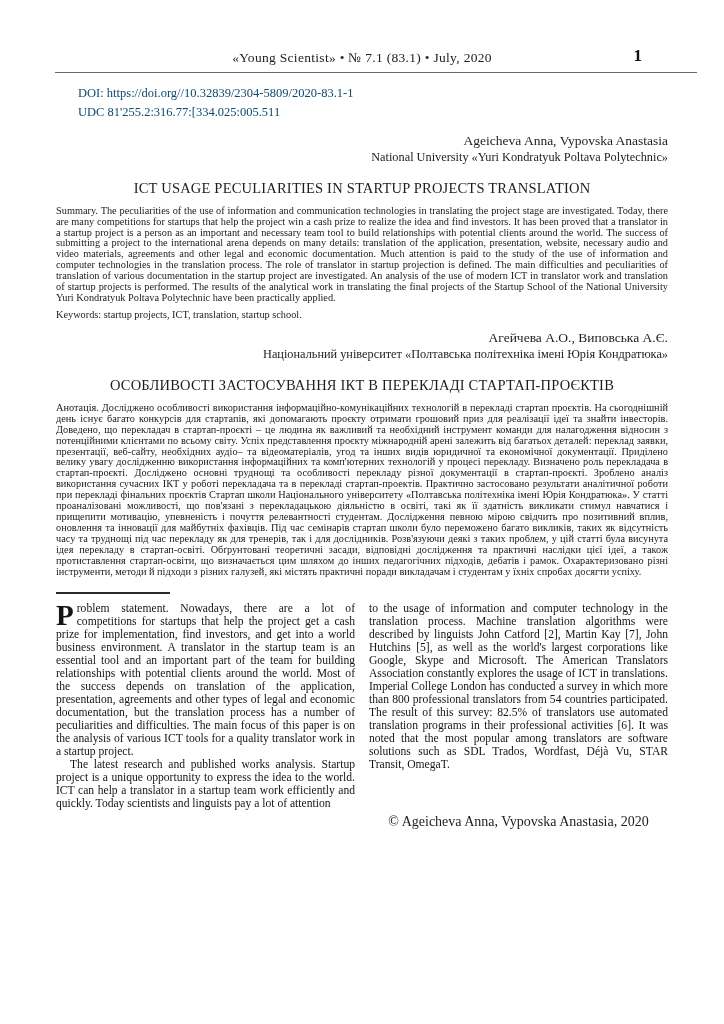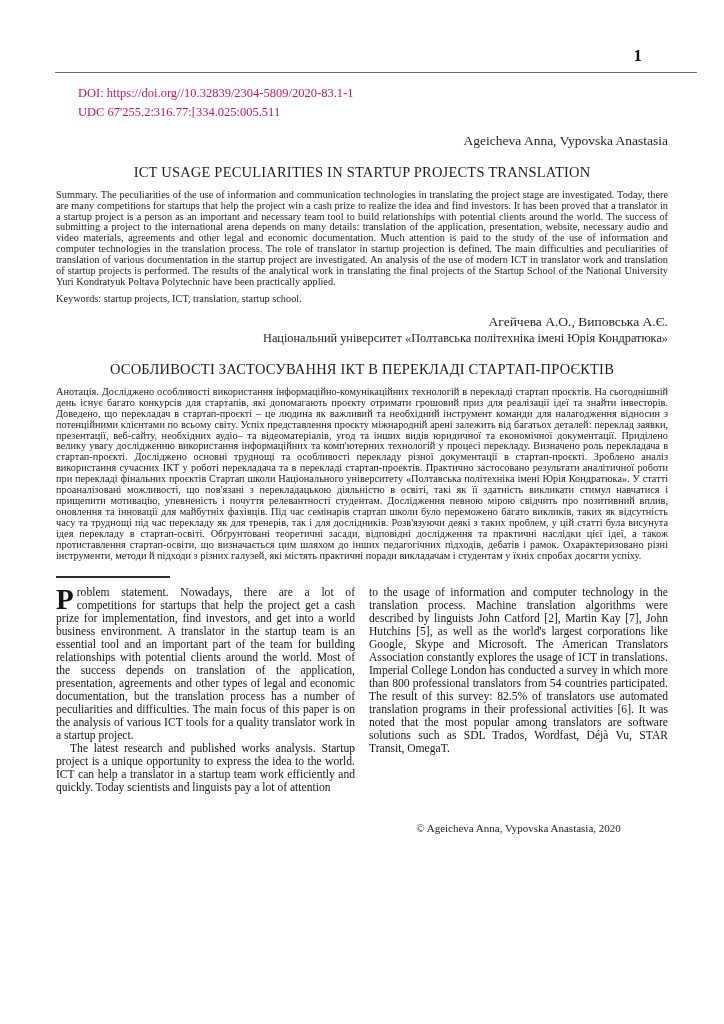--- a/index.html
+++ b/index.html
@@ -14,21 +14,21 @@
   .journal-line {
     display:block; text-align:center; font-size:13.5px; letter-spacing:0.3px; color:#222;
   }
   .page-number {
     position:absolute; right:26px; top:-4px; font-size:17px; font-weight:bold; color:#111;
   }
   .header-rule {
     border:none; border-top:1.2px solid #6a6a6a; margin:4px -29px 0 -1px;
   }
   
-  .meta { margin-top:11px; padding-left:22px; font-size:12.5px; line-height:1.55; color:#be185d; }
+  .meta { margin-top:11px; padding-left:22px; font-size:12.5px; line-height:1.55; color:#0c4a6e; }
   
   .authors { text-align:right; font-weight:normal; font-size:13.5px; margin-top:10px; }
   .affiliation { text-align:right; font-size:12.3px; margin-top:1px; }
   
   .article-title {
     text-align:center; font-weight:normal; font-size:14.5px; letter-spacing:0.2px;
     margin:15px 0 0 0;
   }
   
   .abstract {
@@ -42,39 +42,41 @@
   .col { width:299px; font-size:11.6px; line-height:12.95px; text-align:justify; color:#141414; }
   .body-par { margin:0; }
   .body-par.indent { text-indent:14px; }
   .dropcap {
     float:left; font-size:29px; line-height:23px; font-weight:bold;
     margin:1px 3px 0 0;
   }
   .lead { font-weight:normal; }
   
   .copyright {
-    margin-top:27px; margin-left:313px; width:299px; text-align:center; font-size:11px; color:#1d1d1d;
+    margin-top:3px; margin-left:313px; width:299px; text-align:center; font-size:14px; color:#1d1d1d;
   }
 </style>
 </head>
 <body>
 
 <div class="page">
 
   <div class="header-row">
+    <span class="journal-line">«Young Scientist» • № 7.1 (83.1) • July, 2020</span>
     <span class="page-number">1</span>
   </div>
   <hr class="header-rule">
 
   <div class="meta">
     <div>DOI: https://doi.org//10.32839/2304-5809/2020-83.1-1</div>
-    <div>UDC 67'255.2:316.77:[334.025:005.511</div>
+    <div>UDC 81'255.2:316.77:[334.025:005.511</div>
   </div>
 
   <div class="authors">Ageicheva Anna, Vypovska Anastasia</div>
+  <div class="affiliation">National University «Yuri Kondratyuk Poltava Polytechnic»</div>
 
   <h1 class="article-title">ICT USAGE PECULIARITIES IN STARTUP PROJECTS TRANSLATION</h1>
 
   <p class="abstract"><b class="lead">Summary.</b> <span>The peculiarities of the use of information and communication technologies in translating the project stage are investigated. Today, there are many competitions for startups that help the project win a cash prize to realize the idea and find investors. It has been proved that a translator in a startup project is a person as an important and necessary team tool to build relationships with potential clients around the world. The success of submitting a project to the international arena depends on many details: translation of the application, presentation, website, necessary audio and video materials, agreements and other legal and economic documentation. Much attention is paid to the study of the use of information and computer technologies in the translation process. The role of translator in startup projection is defined. The main difficulties and peculiarities of translation of various documentation in the startup project are investigated. An analysis of the use of modern ICT in translator work and translation of startup projects is performed. The results of the analytical work in translating the final projects of the Startup School of the National University Yuri Kondratyuk Poltava Polytechnic have been practically applied.</span></p>
 
   <p class="keywords"><b class="lead">Keywords:</b> <span>startup projects, ICT, translation, startup school.</span></p>
 
   <div class="authors">Агейчева А.О., Виповська А.Є.</div>
   <div class="affiliation">Національний університет «Полтавська політехніка імені Юрія Кондратюка»</div>
 

